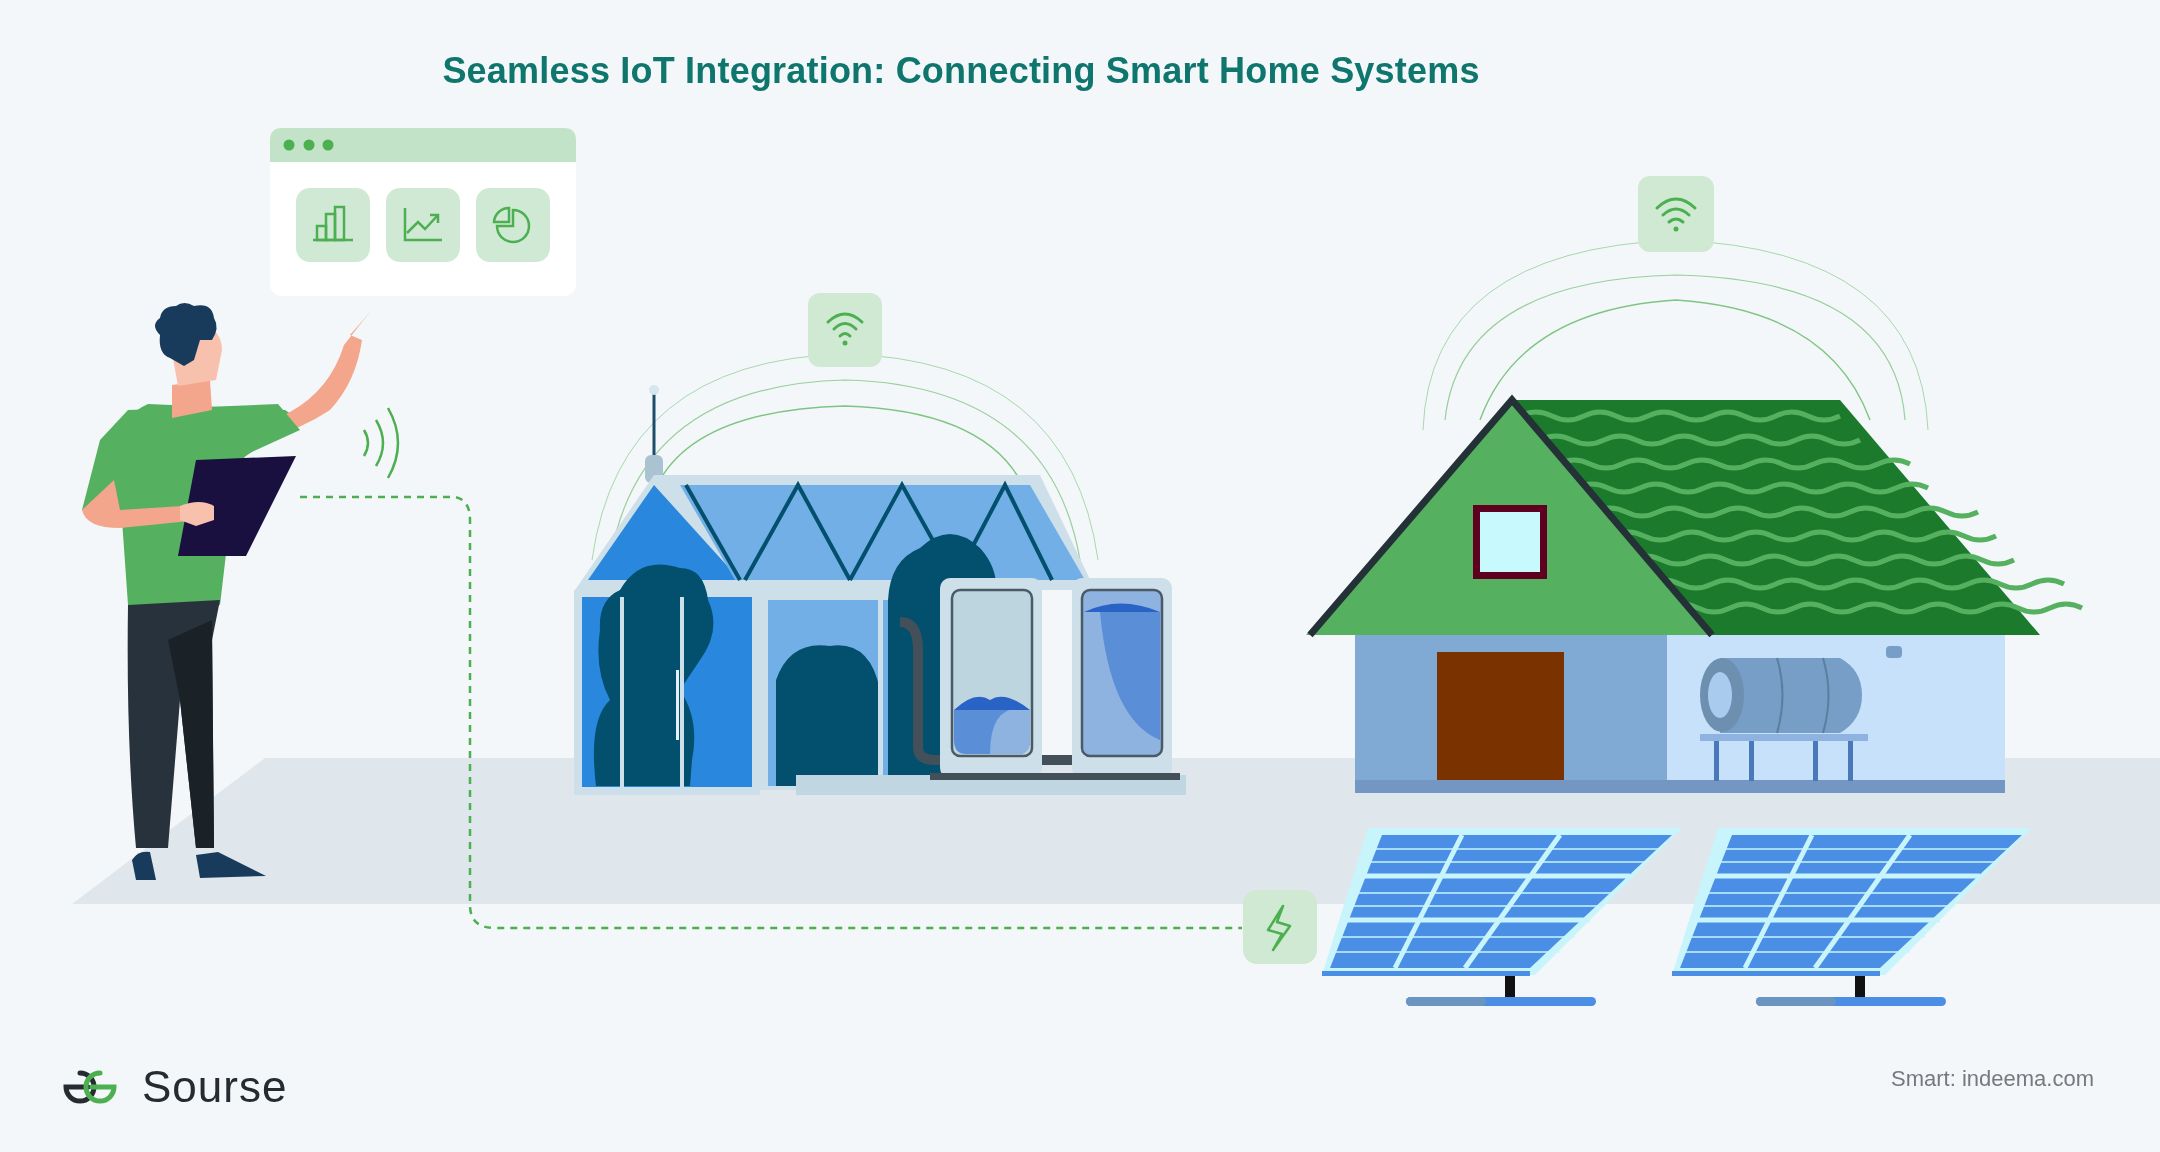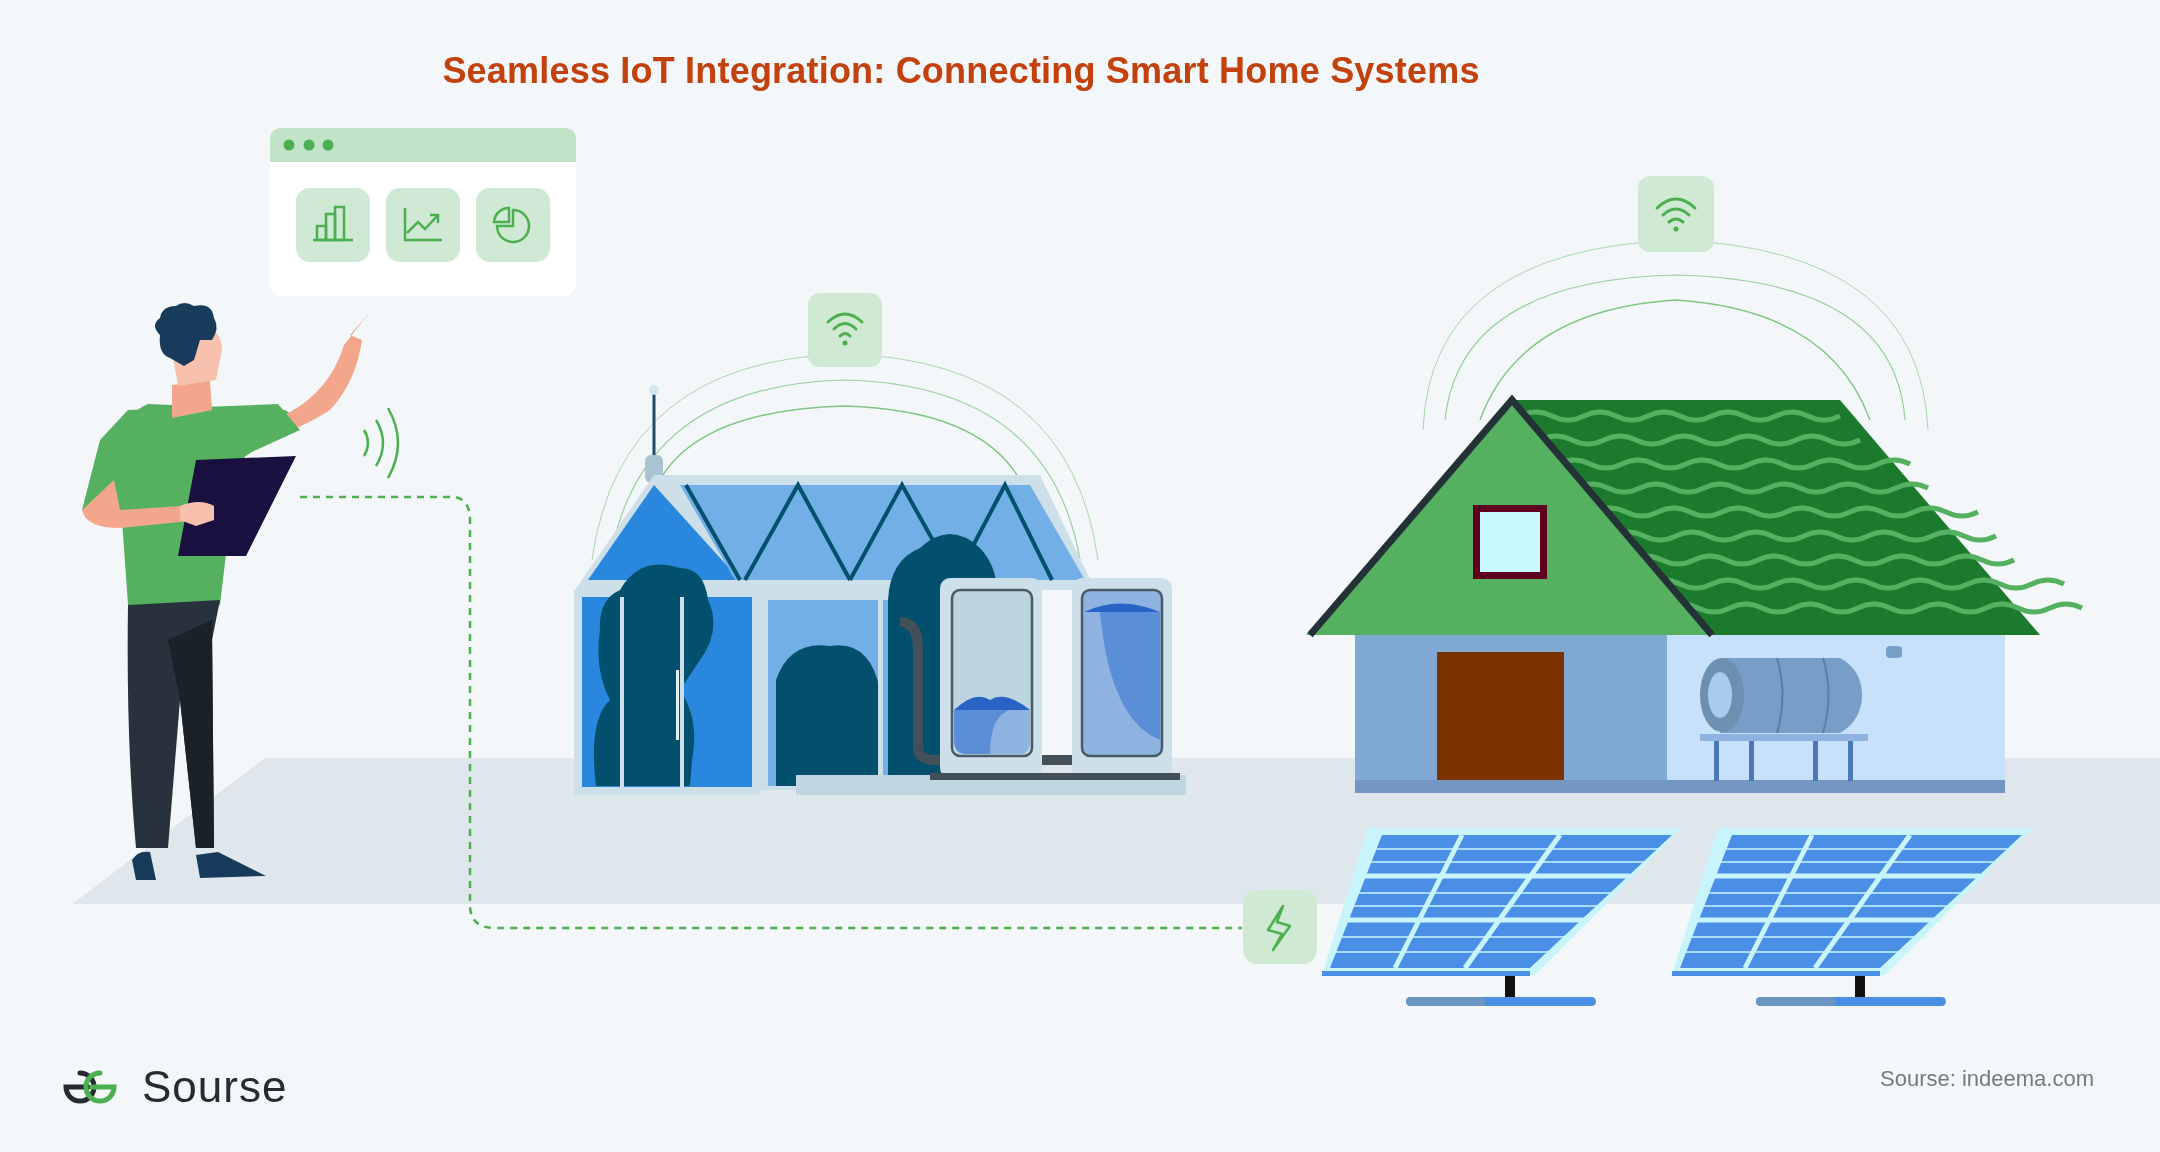--- a/index.html
+++ b/index.html
@@ -1,17 +1,17 @@
 <!DOCTYPE html>
 <html><head>
 <meta charset="utf-8">
 <style>
   html,body{margin:0;padding:0;}
   body{width:2160px;height:1152px;background:#f4f7f9;position:relative;overflow:hidden;font-family:"Liberation Sans","DejaVu Sans",sans-serif;}
-  .title{position:absolute;left:0;width:1922px;top:50px;text-align:center;font-size:36px;font-weight:bold;color:#c2410c;letter-spacing:0.2px;}
+  .title{position:absolute;left:0;width:1922px;top:50px;text-align:center;font-size:36px;font-weight:bold;color:#0f766e;letter-spacing:0.2px;}
   svg.scene{position:absolute;left:0;top:0;}
   .logo{position:absolute;left:58px;top:1062px;display:flex;align-items:center;}
   .logo-text{font-size:44px;color:#252b31;margin-left:8px;letter-spacing:1px;}
   .source{position:absolute;right:66px;top:1066px;font-size:22px;color:#76797d;}
 </style>
 </head>
 <body>
 
 <div class="title">Seamless IoT Integration: Connecting Smart Home Systems</div>
 
@@ -224,13 +224,13 @@
 </svg>
 
 <div class="logo">
   <svg width="76" height="44" viewBox="0 0 76 44">
     <path d="M30,22 L8,22 A14,14 0 1,0 22,8" fill="none" stroke="#252b31" stroke-width="5" stroke-linecap="round"></path>
     <path d="M62,22 L40,22 A14,14 0 1,1 54,36" fill="none" stroke="#4caf50" stroke-width="5" stroke-linecap="round" transform="rotate(180 48 22)"></path>
   </svg>
   <span class="logo-text">Sourse</span>
 </div>
 
-<div class="source">Sourse: indeema.com</div>
+<div class="source">Smart: indeema.com</div>
 
 </body></html>

